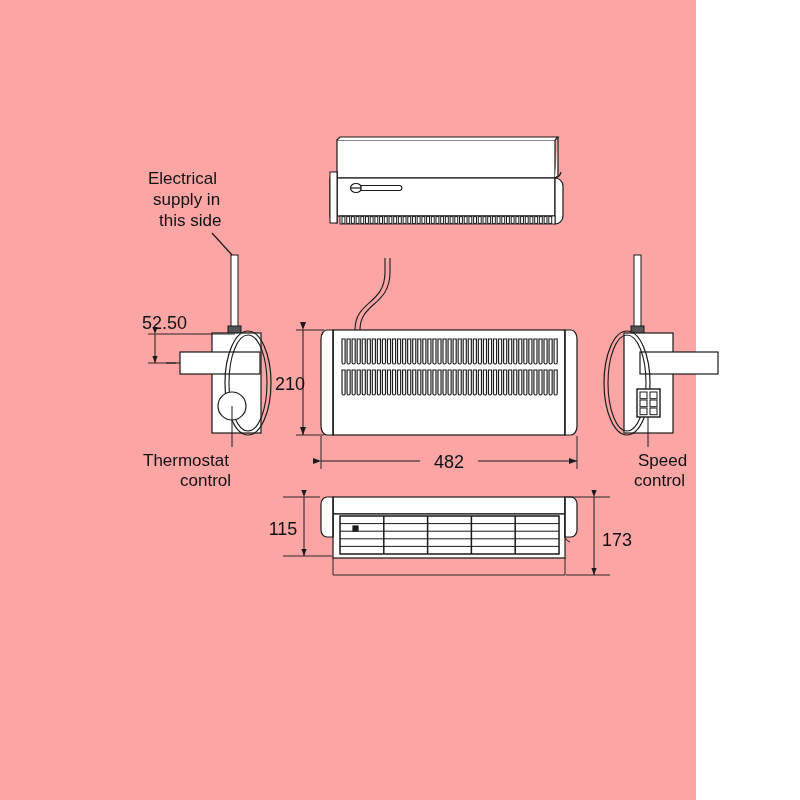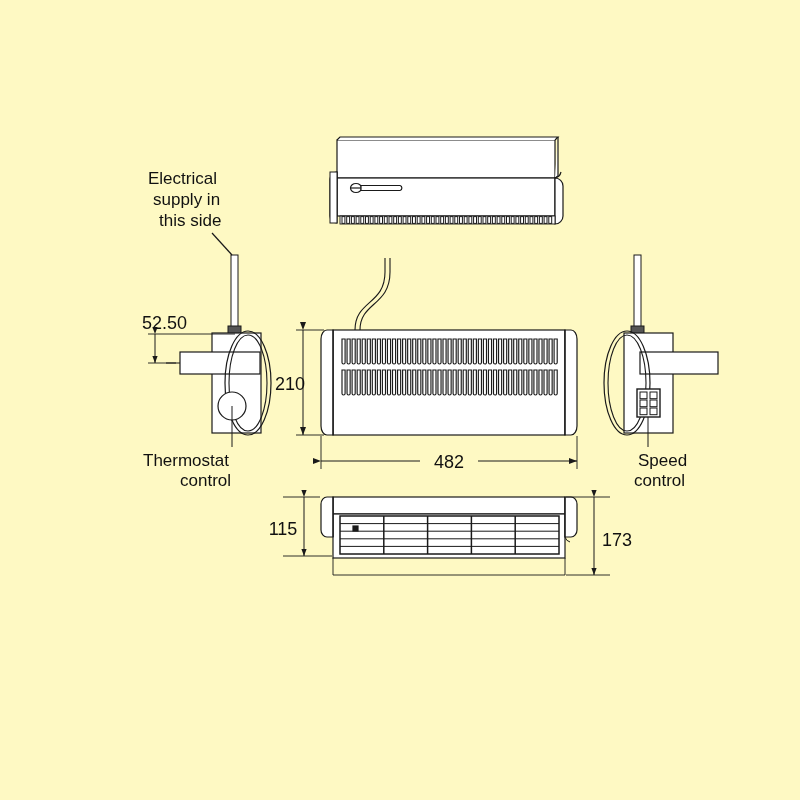--- a/index.html
+++ b/index.html
@@ -1,19 +1,19 @@
 <!DOCTYPE html>
 <html><head>
 <meta charset="utf-8">
 <title>Technical Drawing</title>
 <style>
   html,body{margin:0;padding:0;background:#ffffff;}
   body{width:800px;height:800px;overflow:hidden;
        font-family:"Liberation Sans","DejaVu Sans",sans-serif;}
-  #sheet{position:relative;width:800px;height:800px;background:#fef9c3;}
+  #sheet{position:relative;width:696px;height:800px;background:#fca5a5;}
   svg{display:block;}
   .lbl{font-family:"Liberation Sans","DejaVu Sans",sans-serif;
        font-size:17px;fill:#111111;}
   .dim{font-family:"Liberation Sans","DejaVu Sans",sans-serif;
        font-size:18px;fill:#111111;}
 </style>
 </head>
 <body>
 
 <div id="sheet">

